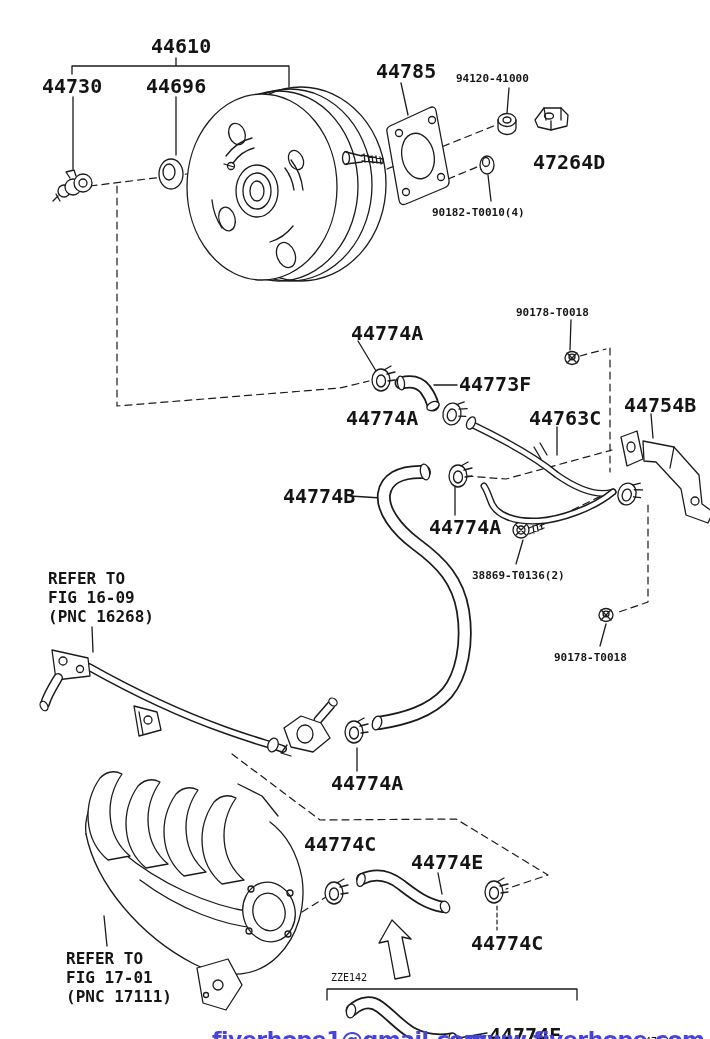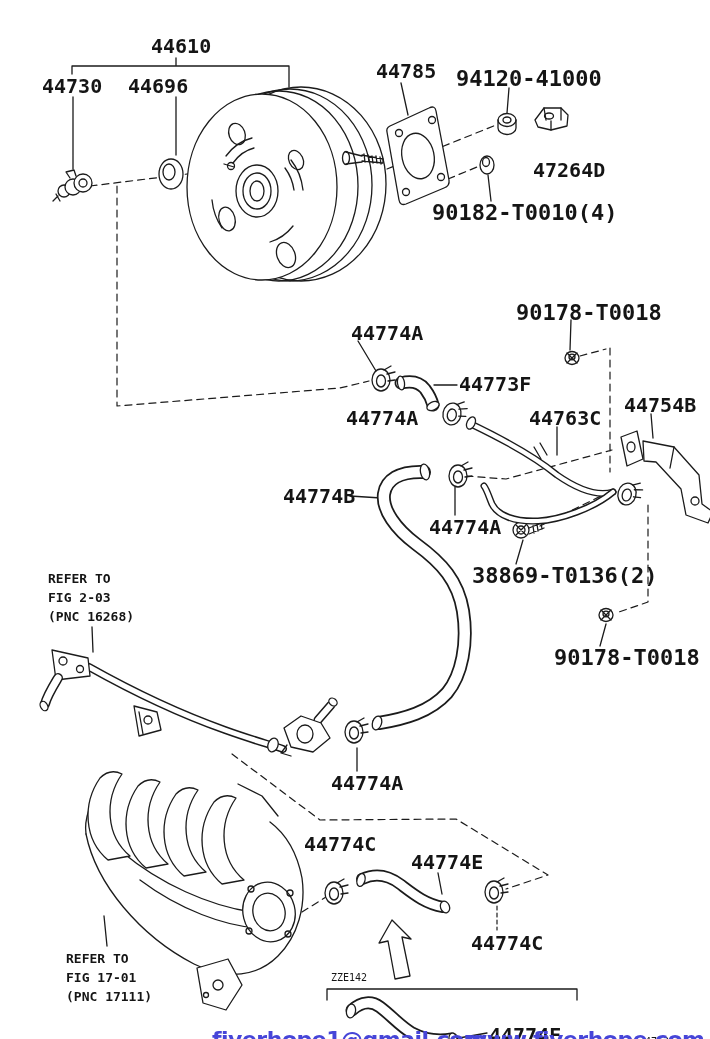--- a/index.html
+++ b/index.html
@@ -3,22 +3,22 @@
 <meta charset="utf-8">
 <style>
   html,body{margin:0;padding:0;background:#fff;}
   .stage{position:relative;width:710px;height:1039px;background:#fff;overflow:hidden;
          font-family:"DejaVu Sans Mono","Liberation Mono",monospace;color:#151515;margin-top:28px;}
   svg{position:absolute;left:0;top:0;}
   svg path,svg ellipse,svg circle,svg polyline,svg line{
       stroke:#1b1b1b;fill:none;stroke-width:1.3;stroke-linecap:round;stroke-linejoin:round;}
   .w{fill:#ffffff;}
   .lbl{position:absolute;font-weight:bold;font-size:20px;line-height:20px;white-space:nowrap;}
-  .lbl-sm{position:absolute;font-weight:bold;font-size:22px;line-height:18px;white-space:nowrap;}
-  .note{position:absolute;font-weight:bold;font-size:13px;line-height:19px;white-space:pre;}
+  .lbl-sm{position:absolute;font-weight:bold;font-size:11px;line-height:18px;white-space:nowrap;}
+  .note{position:absolute;font-weight:bold;font-size:16px;line-height:19px;white-space:pre;}
   .tiny{position:absolute;font-weight:normal;font-size:10px;line-height:14px;white-space:nowrap;}
   .wm{position:absolute;top:999px;left:0;width:710px;font-family:"DejaVu Sans","Liberation Sans",sans-serif;
       font-weight:bold;font-size:22px;letter-spacing:-0.5px;}
   .wm span{position:absolute;top:0;}
 </style>
 </head>
 <body>
 
 <div class="stage">
 
@@ -239,42 +239,42 @@
     <path class="w" d="M392,892 L379,915 L388,913 L395,951 L410,948 L402,909 L411,911 Z"></path>
   </g>
 
   <g>
     <path d="M327,972 L327,961 L577,961 L577,972"></path>
   </g>
 </svg>
 
 <div class="lbl" style="left:151px;top:8px">44610</div>
 <div class="lbl" style="left:42px;top:48px">44730</div>
-<div class="lbl" style="left:128px;top:48px">44696</div>
+<div class="lbl" style="left:146px;top:48px">44696</div>
 <div class="lbl" style="left:376px;top:33px">44785</div>
 <div class="lbl-sm" style="left:456px;top:42px">94120-41000</div>
-<div class="lbl" style="left:533px;top:132px">47264D</div>
+<div class="lbl" style="left:533px;top:124px">47264D</div>
 <div class="lbl-sm" style="left:432px;top:176px">90182-T0010(4)</div>
 <div class="lbl-sm" style="left:516px;top:276px">90178-T0018</div>
 <div class="lbl" style="left:351px;top:295px">44774A</div>
 <div class="lbl" style="left:459px;top:346px">44773F</div>
 <div class="lbl" style="left:346px;top:380px">44774A</div>
 <div class="lbl" style="left:529px;top:380px">44763C</div>
 <div class="lbl" style="left:624px;top:367px">44754B</div>
 <div class="lbl" style="left:283px;top:458px">44774B</div>
 <div class="lbl" style="left:429px;top:489px">44774A</div>
 <div class="lbl-sm" style="left:472px;top:539px">38869-T0136(2)</div>
 <div class="lbl-sm" style="left:554px;top:621px">90178-T0018</div>
 <div class="lbl" style="left:331px;top:745px">44774A</div>
 <div class="lbl" style="left:304px;top:806px">44774C</div>
 <div class="lbl" style="left:411px;top:824px">44774E</div>
 <div class="lbl" style="left:471px;top:905px">44774C</div>
 <div class="lbl" style="left:489px;top:997px">44774E</div>
 
-<div class="note" style="left:48px;top:541px"><span>REFER TO</span><br><span>FIG 2-03</span><br><span>(PNC 16268)</span></div>
+<div class="note" style="left:48px;top:541px"><span>REFER TO</span><br><span>FIG 16-09</span><br><span>(PNC 16268)</span></div>
 
 <div class="note" style="left:66px;top:921px"><span>REFER TO</span><br><span>FIG 17-01</span><br><span>(PNC 17111)</span></div>
 
 <div class="tiny" style="left:331px;top:943px">ZZE142</div>
 <div class="tiny" style="left:645px;top:1007px">476312</div>
 
 <div class="wm" style="color: rgb(70, 69, 216);">
   <span style="left:212px">fiverhope1@gmail.com</span>
   <span style="left:467px">www.fiverhope.com</span>
 </div>

